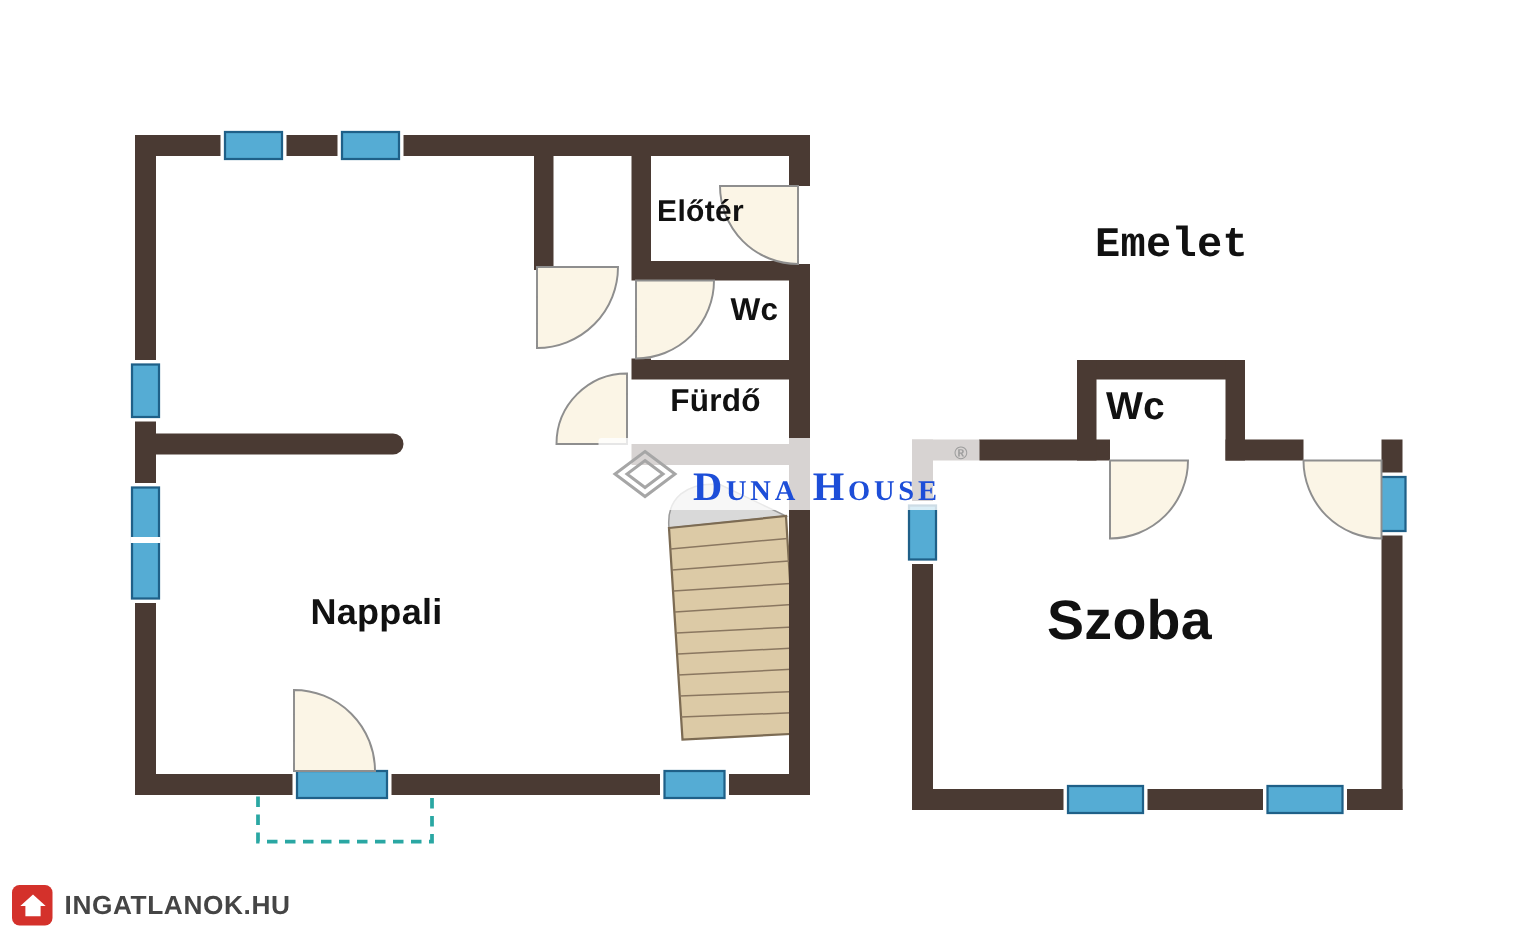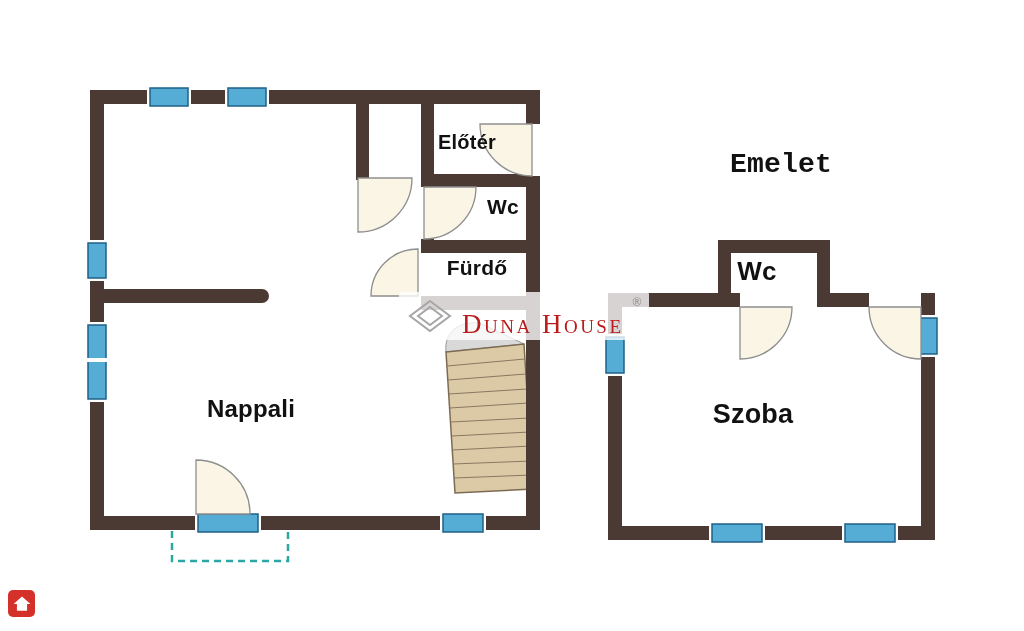--- a/index.html
+++ b/index.html
@@ -3,22 +3,22 @@
 <meta charset="utf-8">
 <style>
   html,body{margin:0;padding:0;background:#fff;}
   .page{position:relative;width:1024px;height:631px;background:#ffffff;overflow:hidden;
         font-family:"Liberation Sans",sans-serif;}
   .plan-svg{position:absolute;left:0;top:0;}
   .label{position:absolute;transform:translate(-50%,-50%);font-weight:700;color:#111;
          white-space:nowrap;letter-spacing:0.2px;}
   .watermark{position:absolute;left:399px;top:292px;display:flex;align-items:center;gap:9px;
              background:rgba(255,255,255,0.78);padding:2px 8px;border-radius:2px;}
-  .watermark-text{font-family:"Liberation Serif",serif;font-variant:small-caps;font-weight:400;
-                  font-size:27px;letter-spacing:2.5px;color:#b91c1c;line-height:1;margin-top:17px;}
+  .watermark-text{font-family:"Liberation Serif",serif;font-variant:small-caps;font-weight:700;
+                  font-size:27px;letter-spacing:2.5px;color:#1d4ed8;line-height:1;margin-top:17px;}
   .watermark-reg{font-size:12px;color:#9e9e9e;align-self:flex-start;margin-top:1px;font-weight:700;}
   .footer-logo{position:absolute;left:8px;top:590px;display:flex;align-items:center;gap:8px;}
   .logo-badge{width:27px;height:27px;background:#d4312b;border-radius:5px;display:flex;
               align-items:center;justify-content:center;}
   .logo-text{font-weight:800;font-size:17.5px;color:#454545;letter-spacing:0.4px;}
   .wall{fill:#4a3a33;}
   .win-frame{fill:#ffffff;}
   .win{fill:#55acd4;stroke:#1f6088;stroke-width:1.5;}
   .door{fill:#fbf5e6;stroke:#8e8e8e;stroke-width:1.3;}
   .stair-body{fill:#dccaa6;stroke:#7c6b53;stroke-width:1.5;}
@@ -129,32 +129,33 @@
 
     <path class="terrace" d="M172,531 L172,561 L288,561 L288,531"></path>
   </svg>
 
   <div class="label" style="left:467px;top:142px;font-size:20px;">Előtér</div>
   <div class="label" style="left:503px;top:207px;font-size:21px;">Wc</div>
   <div class="label" style="left:461px;top:268px;font-size:21px;margin-left:16px;">Fürdő</div>
   <div class="label" style="left:251px;top:409px;font-size:24px;">Nappali</div>
   <div class="label" style="left:781px;top:164px;font-size:28px;font-family:Liberation Mono, monospace;">Emelet</div>
   <div class="label" style="left:757px;top:271px;font-size:26px;">Wc</div>
-  <div class="label" style="left:753px;top:414px;font-size:27px;">Szoba</div>
+  <div class="label" style="left:753px;top:414px;font-size:37px;">Szoba</div>
 
   <div class="watermark">
     <svg width="46" height="36" viewBox="0 0 46 36">
       <polygon points="23,3 43,18 23,33 3,18" fill="none" stroke="#a6a6a6" stroke-width="2"></polygon>
       <polygon points="23,9 35,18 23,27 11,18" fill="none" stroke="#a6a6a6" stroke-width="2"></polygon>
     </svg>
     <span class="watermark-text">Duna House</span>
     <span class="watermark-reg">®</span>
   </div>
 
   <div class="footer-logo">
     <span class="logo-badge">
       <svg width="22" height="22" viewBox="0 0 26 26">
         <polygon points="13,4 23,13 19,13 19,21 7,21 7,13 3,13" fill="#ffffff"></polygon>
       </svg>
     </span>
+    <span class="logo-text">INGATLANOK.HU</span>
   </div>
 
 </div>
 
 </body></html>

